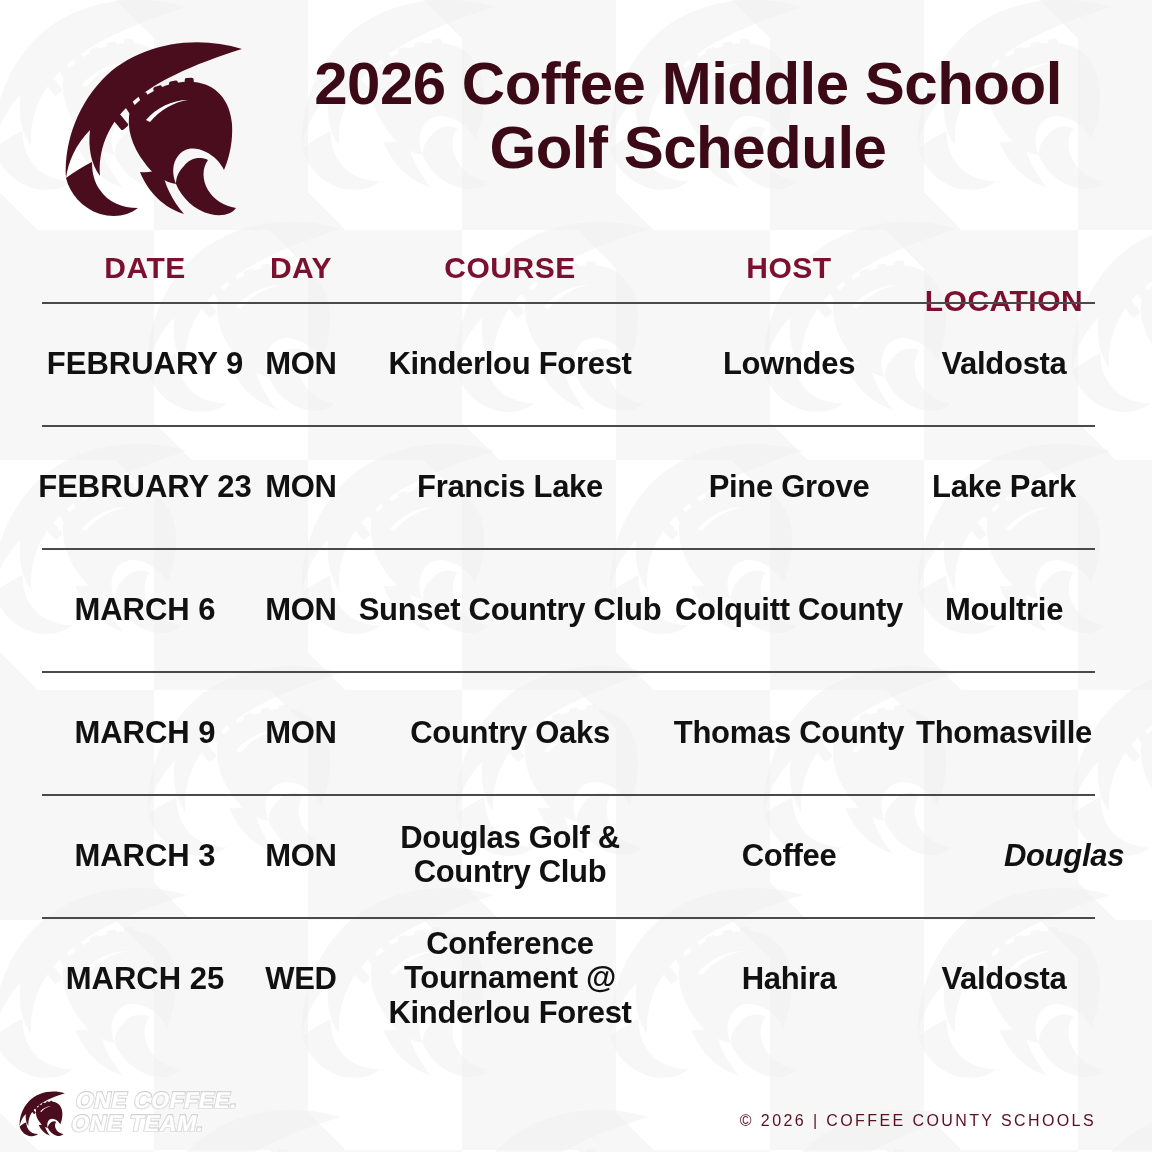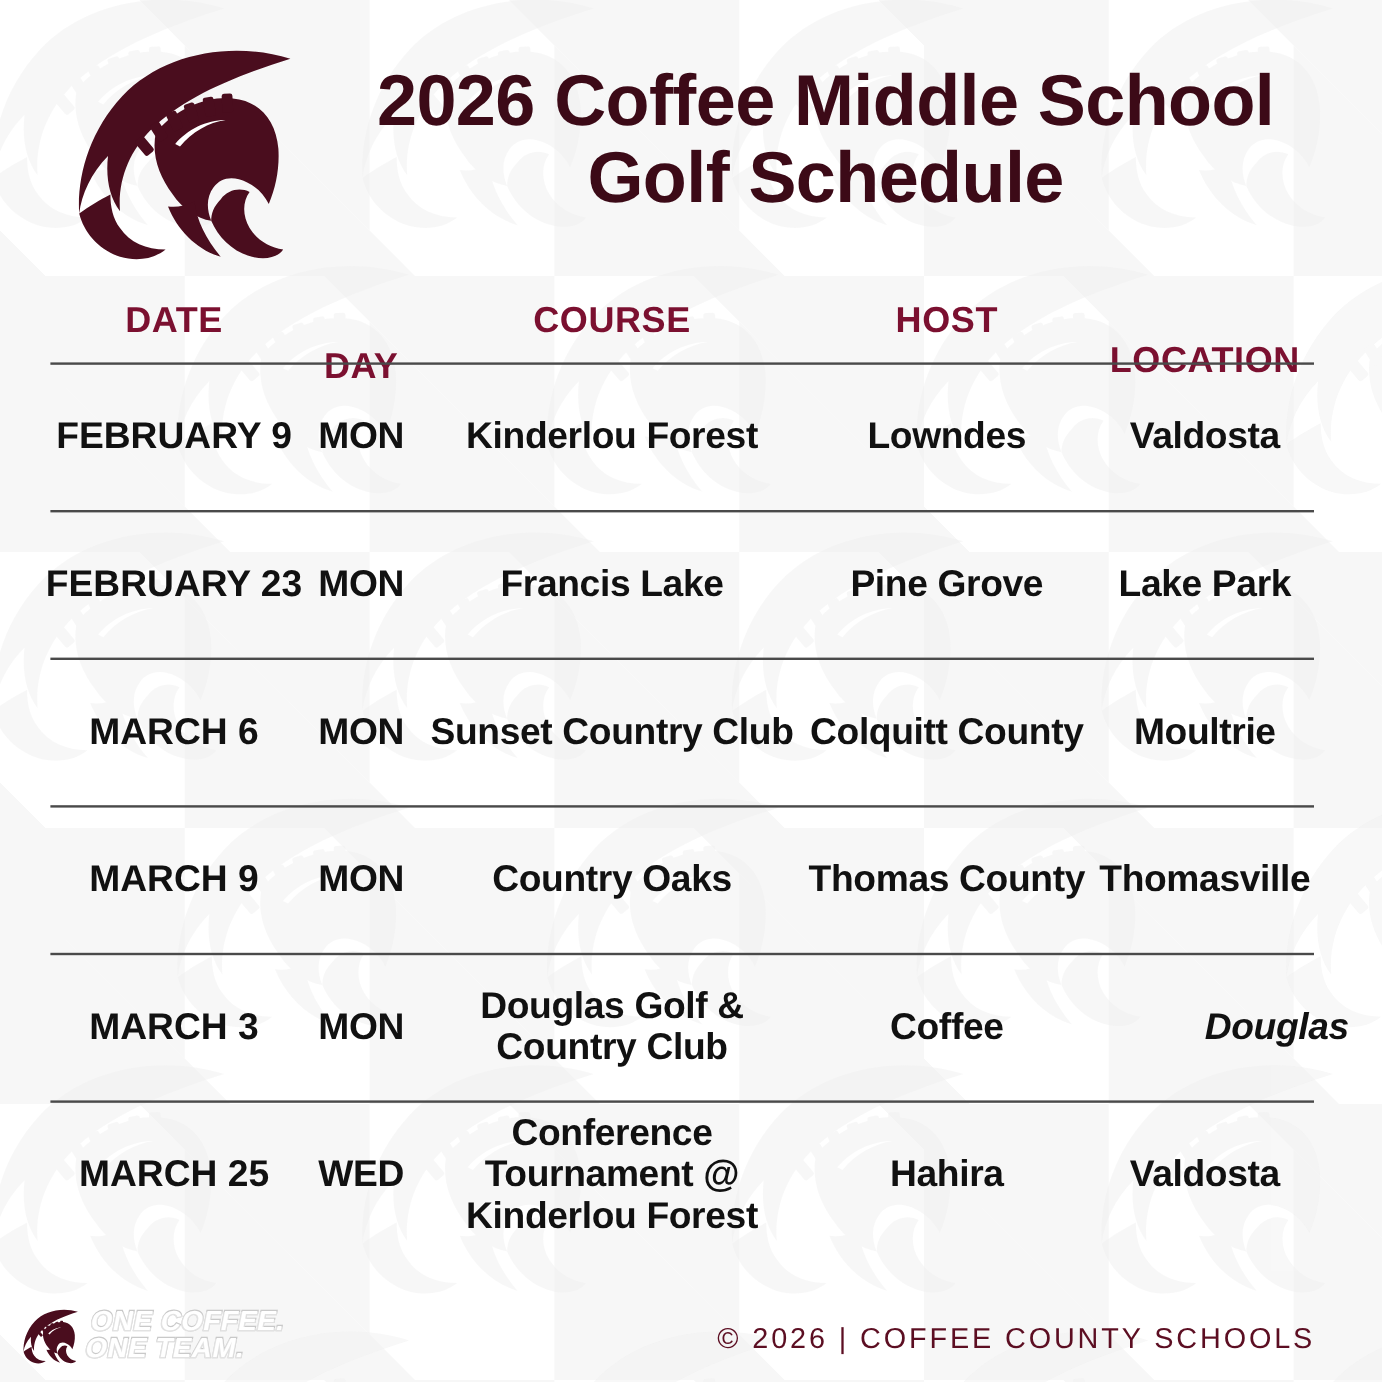--- a/index.html
+++ b/index.html
@@ -182,21 +182,21 @@
     paint-order: stroke fill;
     text-shadow:
        1px 1px 0 #e2e2e2,
       -1px 1px 0 #e2e2e2;
   }
   .copyright {
     position: absolute;
     right: 56px;
     bottom: 22px;
     color: #5C0E22;
-    font-size: 24px;
+    font-size: 16px;
     font-weight: normal;
     letter-spacing: 2.4px;
     white-space: nowrap;
   }
 </style>
 </head>
 <body>
 
 <svg width="0" height="0" style="position:absolute" aria-hidden="true">
   <defs>
@@ -392,21 +392,21 @@
     </div>
     <div class="title-block">
       <div class="title-line">2026 Coffee Middle School</div>
       <div class="title-line">Golf Schedule</div>
     </div>
   </div>
 
   <div class="table-area">
     <div class="thead" id="thead-host">
         <div class="th" style="left: 145px;">DATE</div>
-        <div class="th" style="left: 301px; margin-top: 38px;">DAY</div>
+        <div class="th" style="left: 301px;">DAY</div>
         <div class="th" style="left: 510px;">COURSE</div>
         <div class="th" style="left: 789px; text-align: center;">HOST</div>
         <div class="th" style="left: 1004px; margin-top: 33px;">LOCATION</div>
       </div>
     <div id="rows-host">
         <div class="divider" style="top: 67px;"></div>
         <div class="divider" style="top: 190px;"></div>
         <div class="divider" style="top: 313px;"></div>
         <div class="divider" style="top: 436px;"></div>
         <div class="divider" style="top: 559px;"></div>

